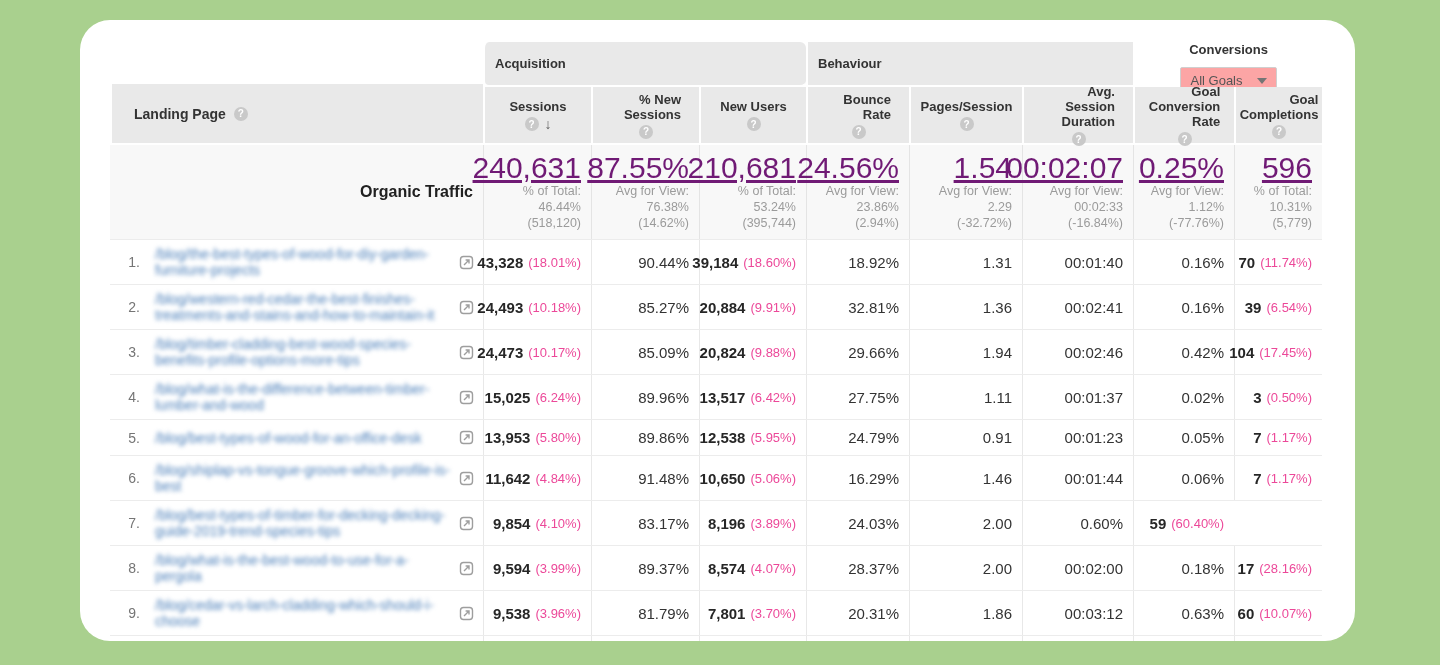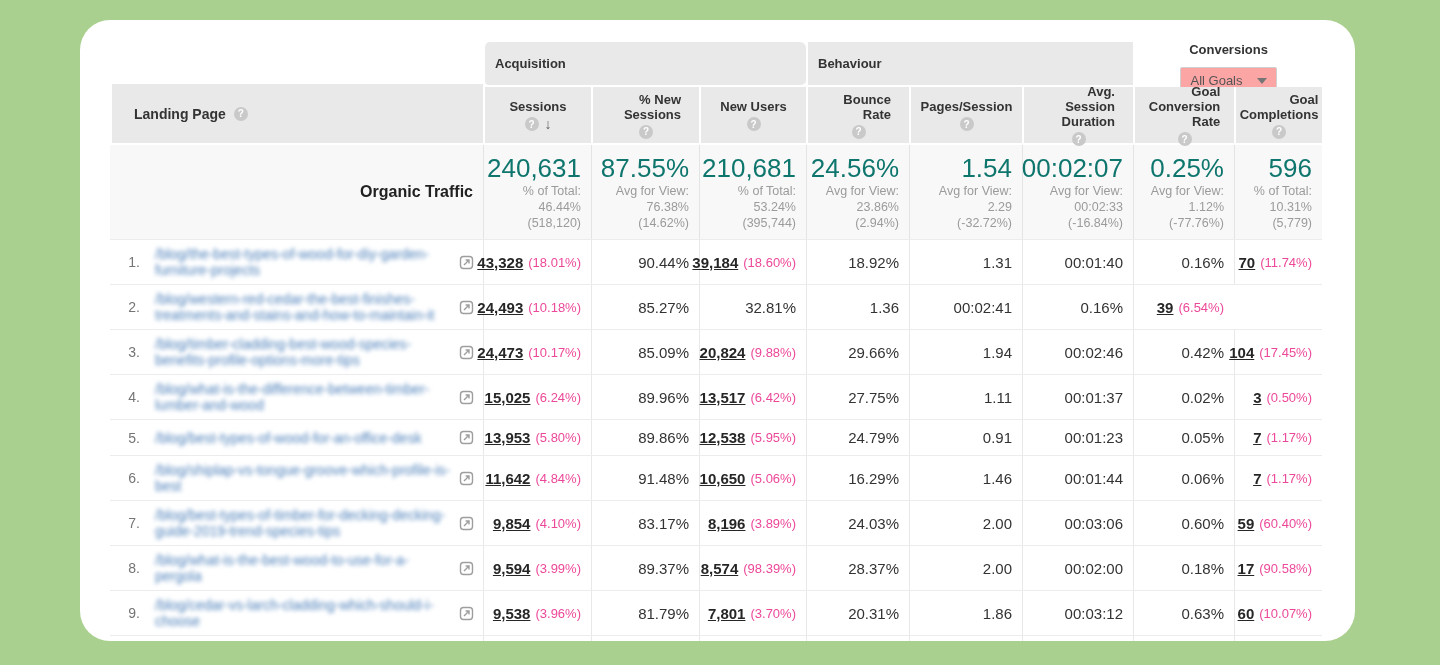--- a/index.html
+++ b/index.html
@@ -92,21 +92,21 @@
     display: flex; flex-direction: column;
     justify-content: center; align-items: flex-end;
     padding: 8px 10px;
   }
   .summary .scell:first-child { border-left: none; }
   .summary-label {
     display: flex; align-items: center;
     padding-left: 22px;
     font-size: 16px; font-weight: bold; color: #212121;
   }
-  .sum-val { font-size: 26px; color: #0f766e; line-height: 30px; }
+  .sum-val { font-size: 30px; color: #701a75; line-height: 30px; text-decoration: underline; }
   .sum-sub {
     font-size: 12.5px; color: #9b9b9b; line-height: 16px;
     text-align: right; white-space: pre-line;
   }
   
   .trow {
     border-top: 1px solid #ececec;
     min-height: 36px;
   }
   .trow .cell {
@@ -130,21 +130,21 @@
   .url {
     flex: 1 1 auto;
     font-size: 14px; line-height: 16px;
     color: #4d80ba;
     text-decoration: none;
     filter: blur(2.2px);
     word-break: break-word;
     cursor: pointer;
   }
   .copy-ic { flex: 0 0 16px; display: inline-flex; cursor: pointer; margin-left: 4px; }
-  .val-b { font-weight: bold; color: #262626; text-decoration: underline; }
+  .val-b { font-weight: bold; color: #262626; }
   .pct { font-size: 13px; color: #ec4899; }
 </style>
 </head>
 <body>
 
 <div class="card">
   <div class="table-wrap">
 
     <div class="hgrid">
       <div class="hcell landing-hcell">
@@ -300,20 +300,24 @@
       </span>
     </div>
     <div class="cell">
       <span class="val-b">24,493</span>
       <span class="pct">(10.18%)</span>
     </div>
     <div class="cell">
       <span>85.27%</span>
     </div>
     <div class="cell">
+      <span class="val-b">20,884</span>
+      <span class="pct">(9.91%)</span>
+    </div>
+    <div class="cell">
       <span>32.81%</span>
     </div>
     <div class="cell">
       <span>1.36</span>
     </div>
     <div class="cell">
       <span>00:02:41</span>
     </div>
     <div class="cell">
       <span>0.16%</span>
@@ -506,23 +510,20 @@
       <span class="val-b">8,196</span>
       <span class="pct">(3.89%)</span>
     </div>
     <div class="cell">
       <span>24.03%</span>
     </div>
     <div class="cell">
       <span>2.00</span>
     </div>
     <div class="cell">
-      <span>00:03:06</span>
-    </div>
-    <div class="cell">
       <span>0.60%</span>
     </div>
     <div class="cell">
       <span class="val-b">59</span>
       <span class="pct">(60.40%)</span>
     </div>
   </div>
 
   <div class="grid9 trow">
     <div class="cell c-landing">
@@ -537,37 +538,37 @@
     </div>
     <div class="cell">
       <span class="val-b">9,594</span>
       <span class="pct">(3.99%)</span>
     </div>
     <div class="cell">
       <span>89.37%</span>
     </div>
     <div class="cell">
       <span class="val-b">8,574</span>
-      <span class="pct">(98.39%)</span>
+      <span class="pct">(4.07%)</span>
     </div>
     <div class="cell">
       <span>28.37%</span>
     </div>
     <div class="cell">
       <span>2.00</span>
     </div>
     <div class="cell">
       <span>00:02:00</span>
     </div>
     <div class="cell">
       <span>0.18%</span>
     </div>
     <div class="cell">
       <span class="val-b">17</span>
-      <span class="pct">(90.58%)</span>
+      <span class="pct">(28.16%)</span>
     </div>
   </div>
 
   <div class="grid9 trow">
     <div class="cell c-landing">
       <span class="idx">9.</span>
       <a class="url">/blog/cedar-vs-larch-cladding-which-should-i-choose</a>
       <span class="copy-ic">
         <svg width="15" height="15" viewBox="0 0 15 15">
           <rect x="1.5" y="1.5" width="12" height="12" rx="3" fill="none" stroke="#9e9e9e" stroke-width="1.4"></rect>

